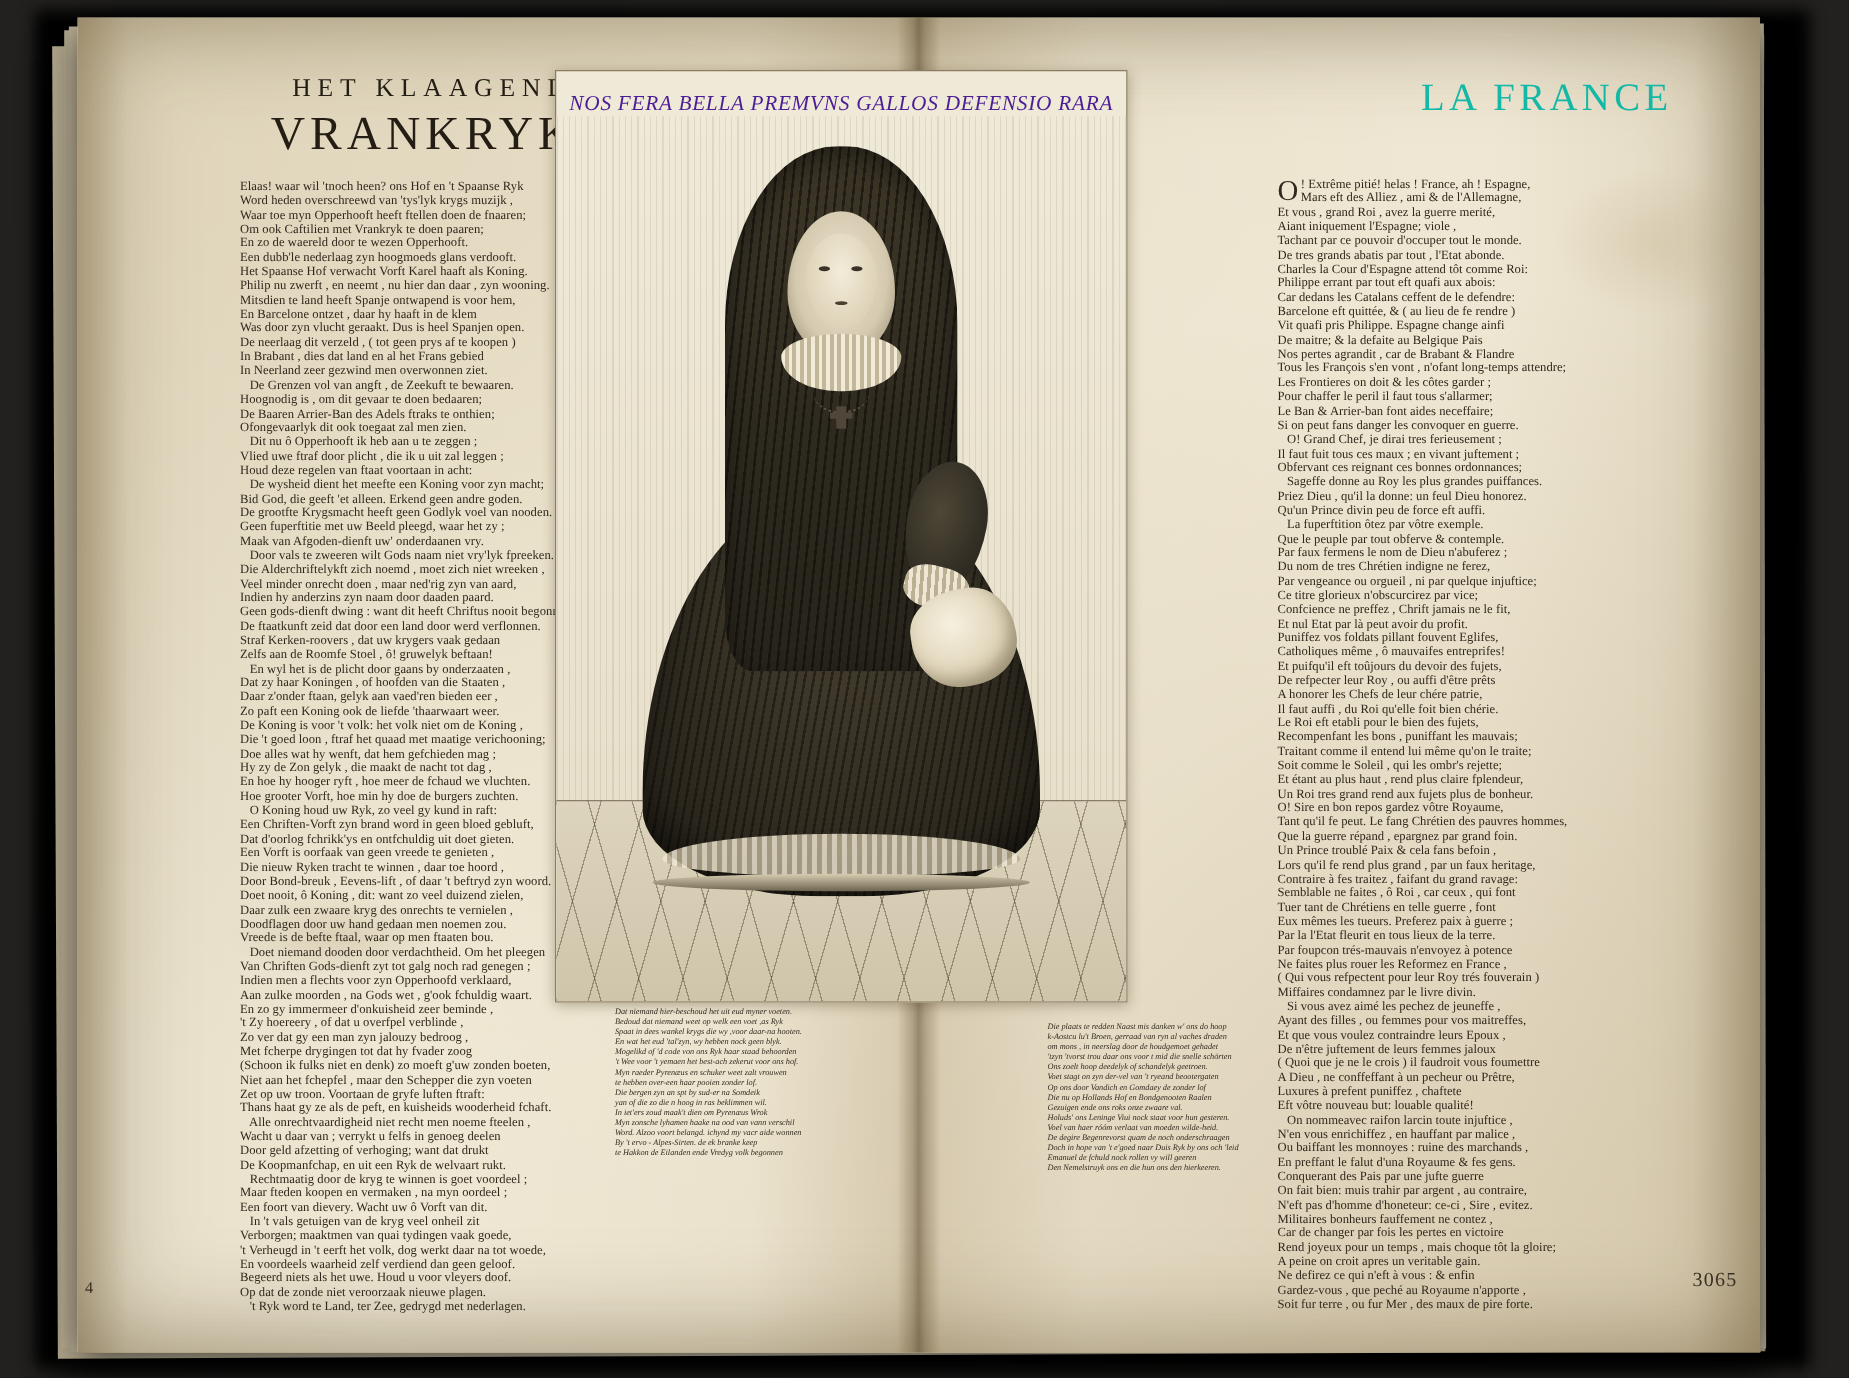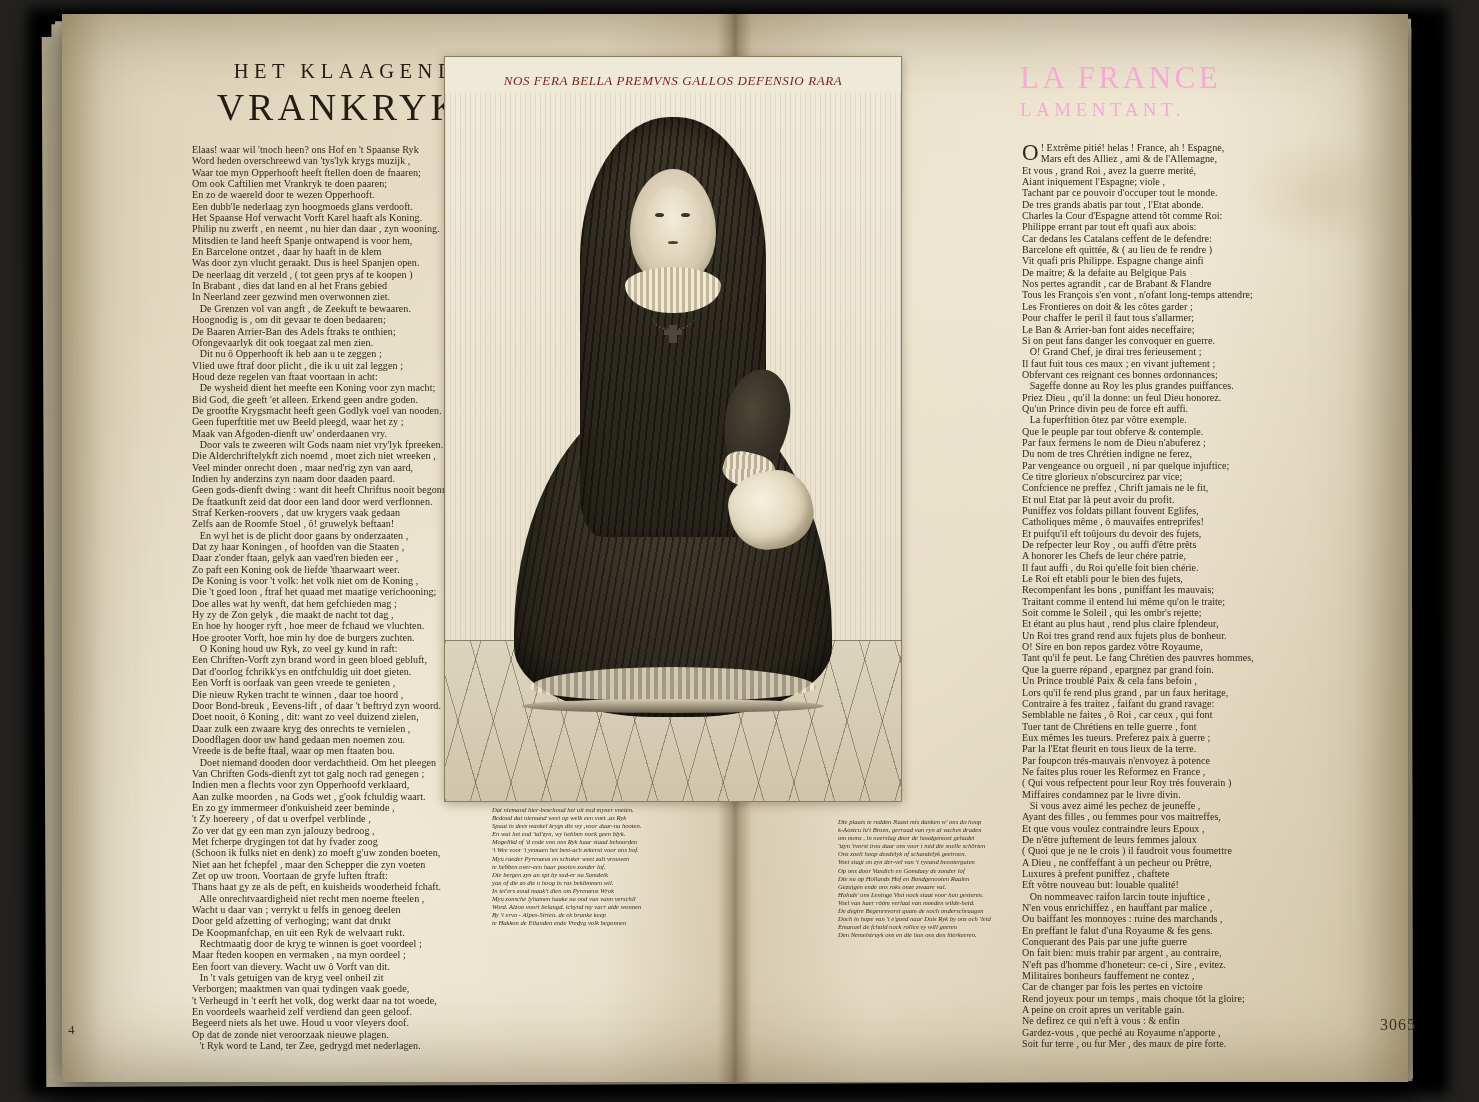--- a/index.html
+++ b/index.html
@@ -89,21 +89,21 @@
   .head-nl .l1 {
     font-size: 20.5px; letter-spacing: 5.5px; text-align: center;
     font-family: "Liberation Serif", serif;
   }
   .head-nl .l2 {
     font-size: 38px; letter-spacing: 4px; text-align: center; margin-top: 2px;
   }
   .head-fr {
     position: absolute;
     left: 1020px; top: 60px; width: 318px;
-    color: #f9a8d4; text-align: left;
+    color: #14b8a6; text-align: right;
   }
   .head-fr .l1 { font-size: 31px; letter-spacing: 3.5px; }
   .head-fr .l2 { font-size: 19px; letter-spacing: 4.5px; margin-top: 3px; }
 
   .poem {
     position: absolute;
     font-size: 10.1px;
     line-height: 11.35px;
     color: #30281c;
     white-space: pre;
@@ -131,23 +131,23 @@
     left: 444px; top: 56px;
     width: 456px; height: 744px;
     background: #efe9d8;
     border: 1px solid #8a7d60;
     box-shadow: 0 2px 10px rgba(60,45,20,0.35);
     overflow: hidden;
   }
   .plate-title {
     position: absolute; left: 0; right: 0; top: 16px;
     text-align: center;
-    font-size: 13px;
+    font-size: 17px;
     letter-spacing: 0.6px;
-    color: #7f1d1d;
+    color: #4c1d95;
     font-family: "Liberation Serif", serif;
     font-style: italic;
   }
   .plate-art {
     position: absolute; left: 0; right: 0; top: 36px; bottom: 0;
     background:
       linear-gradient(180deg, #efe9d9 0%, #e9e2cf 55%, #e4dcc6 100%);
   }
   
   .floor {
@@ -276,21 +276,21 @@
   .plate-caption.right { left: 838px; top: 818px; width: 255px; }
 
   
   .folio {
     position: absolute;
     font-size: 13px;
     color: #3a3124;
     font-family: "Liberation Serif", serif;
   }
   .folio.left { left: 68px; top: 1022px; }
-  .folio.right { left: 1354px; top: 1016px; font-size: 16px; letter-spacing: 1px; margin-left: 26px; }
+  .folio.right { left: 1354px; top: 1016px; font-size: 16px; letter-spacing: 1px; }
 
   
   .stain { position: absolute; border-radius: 50%; pointer-events: none; }
   .st1 { left: 430px; top: 470px; width: 26px; height: 110px; background: radial-gradient(ellipse, rgba(130,105,60,0.30), transparent 70%); }
   .st2 { left: 120px; top: 700px; width: 180px; height: 70px; background: radial-gradient(ellipse, rgba(140,115,70,0.18), transparent 70%); }
   .st3 { left: 1180px; top: 120px; width: 160px; height: 120px; background: radial-gradient(ellipse, rgba(150,120,70,0.15), transparent 70%); }
   .edge-dark {
     position: absolute; inset: 0;
     box-shadow: inset 0 0 90px rgba(70,55,25,0.35);
     pointer-events: none;
@@ -457,21 +457,20 @@
 Gezuigen ende ons roks onze zwaare val.
 Holuds' ons Leninge Viui nock staat voor hun gesteren.
 Voel van haer róóm verlaat van moeden wilde-heid.
 De degire Begenrevorst quam de noch onderschraagen
 Doch in hope van 't e'goed naar Duis Ryk by ons och 'leid
 Emanuel de fchuld nock rollen vy will geeren
 Den Nemelstruyk ons en die hun ons den hierkeeren.</div>
 
   <div class="head-fr">
     <div class="l1">LA FRANCE</div>
-    <div class="l2">LAMENTANT.</div>
   </div>
 
   <div class="poem fr"><span class="dropcap">O</span><span>! Extrême pitié! helas ! France, ah ! Espagne,
 Mars eft des Alliez , ami &amp; de l'Allemagne,
 Et vous , grand Roi , avez la guerre merité,
 Aiant iniquement l'Espagne; viole ,
 Tachant par ce pouvoir d'occuper tout le monde.
 De tres grands abatis par tout , l'Etat abonde.
 Charles la Cour d'Espagne attend tôt comme Roi:
 Philippe errant par tout eft quafi aux abois:

